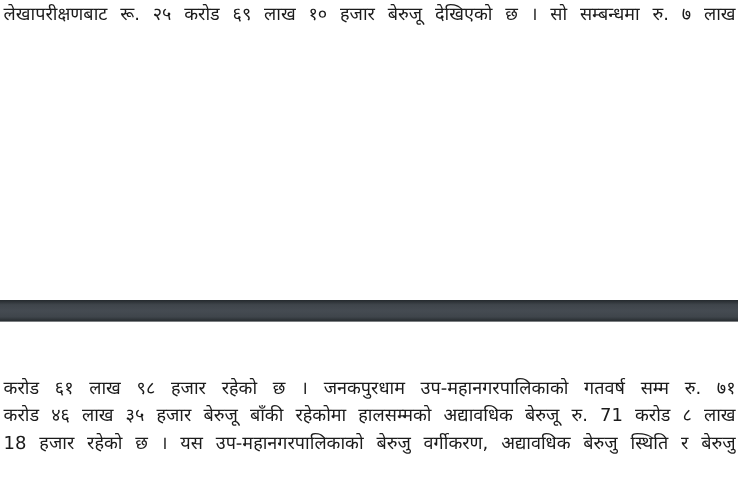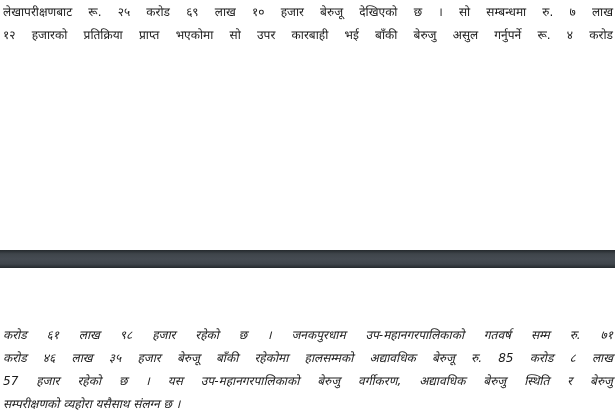--- a/index.html
+++ b/index.html
@@ -13,25 +13,25 @@
     position: relative;
     overflow: hidden;
     font-family: "DejaVu Sans", sans-serif;
   }
   .page-block {
     position: absolute;
     left: 3px;
     right: 2px;
   }
   .top-block { top: 1px; }
-  .bottom-block { top: 324px; font-style: italic; }
+  .bottom-block { top: 312px; }
   .text-line {
     margin: 0;
     padding: 0;
-    font-size: 12px;
+    font-size: 15px;
     line-height: 23px;
     color: #1b1b1b;
     text-align: justify;
     text-align-last: justify;
     white-space: nowrap;
   }
   .text-line.align-left {
     text-align: left;
     text-align-last: left;
   }
@@ -49,25 +49,23 @@
       #24292d 100%);
   }
 </style>
 </head>
 <body>
 
 <div>
 
   <div class="page-block top-block">
     <p class="text-line">लेखापरीक्षणबाट रू. २५ करोड ६९ लाख १० हजार बेरुजू देखिएको छ । सो सम्बन्धमा रु. ७ लाख</p>
-    <p class="text-line">१२ हजारको प्रतिक्रिया प्राप्त भएकोमा सो उपर कारबाही भई बाँकी बेरुजु असुल गर्नुपर्ने रू. ४ करोड</p>
   </div>
 
   <div class="page-separator"></div>
 
   <div class="page-block bottom-block">
     <p class="text-line">करोड ६१ लाख ९८ हजार रहेको छ । जनकपुरधाम उप-महानगरपालिकाको गतवर्ष सम्म रु. ७१</p>
-    <p class="text-line">करोड ४६ लाख ३५ हजार बेरुजू बाँकी रहेकोमा हालसम्मको अद्यावधिक बेरुजू रु. 85 करोड ८ लाख</p>
-    <p class="text-line">57 हजार रहेको छ । यस उप-महानगरपालिकाको बेरुजु वर्गीकरण, अद्यावधिक बेरुजु स्थिति र बेरुजु</p>
-    <p class="text-line align-left">सम्परीक्षणको व्यहोरा यसैसाथ संलग्न छ ।</p>
+    <p class="text-line">करोड ४६ लाख ३५ हजार बेरुजू बाँकी रहेकोमा हालसम्मको अद्यावधिक बेरुजू रु. 71 करोड ८ लाख</p>
+    <p class="text-line">18 हजार रहेको छ । यस उप-महानगरपालिकाको बेरुजु वर्गीकरण, अद्यावधिक बेरुजु स्थिति र बेरुजु</p>
   </div>
 
 </div>
 
 </body></html>

